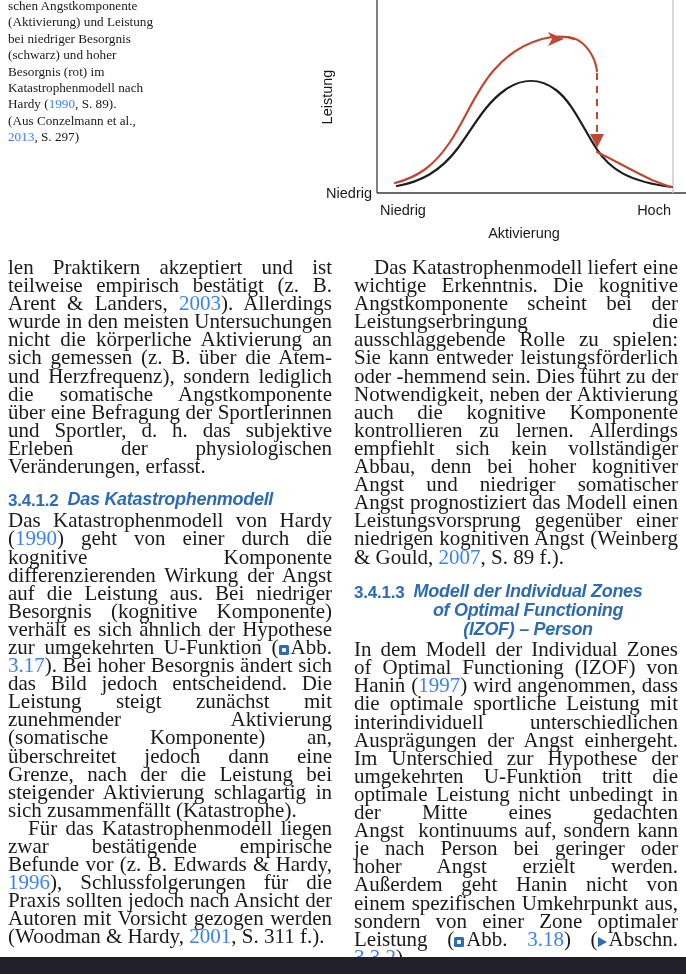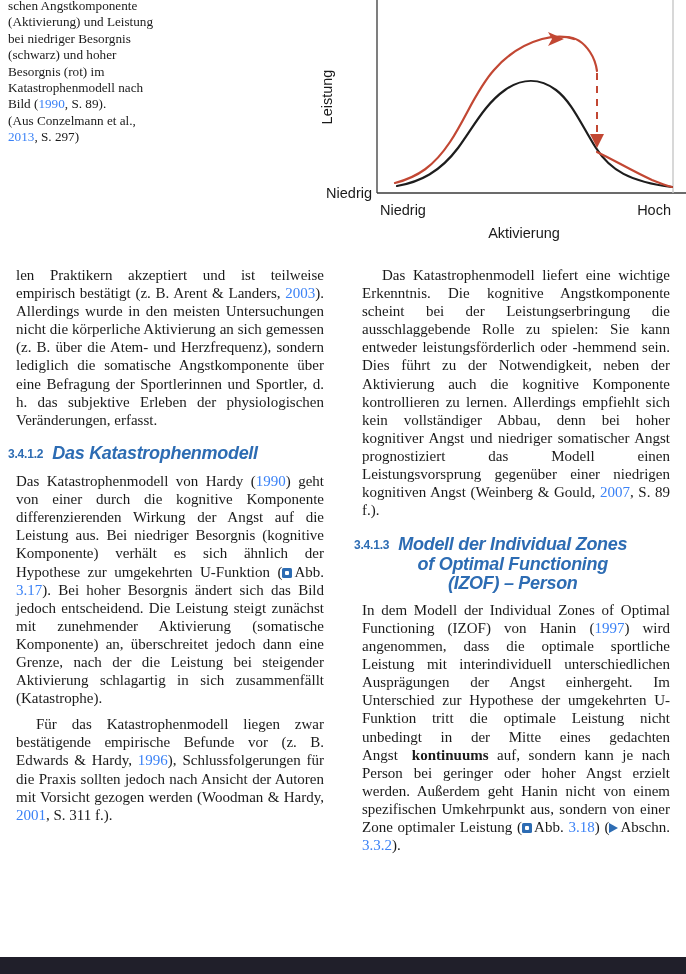--- a/index.html
+++ b/index.html
@@ -58,56 +58,56 @@
   .column {
     position: absolute;
     top: 0;
     width: 324px;
   }
   #col-left  { left: 8px; }
   #col-right { left: 354px; }
 
   .para {
     font-family: "Liberation Serif", serif;
-    font-size: 15px;
+    font-size: 21px;
     line-height: 18.1px;
     text-align: justify;
     text-justify: inter-word;
-    margin: 8px;
+    margin: 0;
     hyphens: manual;
     color: #1a1a1a;
   }
   .para.indent { text-indent: 20px; }
   .para + .para { margin-top: 0; }
 
   .heading {
     margin: 15px 0 1px 0;
     font-family: "Liberation Sans", sans-serif;
     font-weight: bold;
     color: #2d6cb3;
     font-size: 15.3px;
     line-height: 19.2px;
     display: flex;
     gap: 9px;
     align-items: flex-start;
   }
   .heading .num {
-    font-size: 12px;
+    font-size: 17px;
     flex: 0 0 auto;
     padding-top: 1px;
     letter-spacing: -0.2px;
   }
   .heading .title {
     font-size: 18px;
     letter-spacing: -0.3px;
     font-style: italic;
   }
   .heading.compact { margin-top: 16px; text-align: center; }
 
-  .bold-inline { font-weight: bold; padding-left: 14px; }
+  .bold-inline { font-weight: normal; padding-left: 14px; }
 
   
   .icon-abb {
     display: inline-block;
     width: 10px;
     height: 10px;
     background: #2d6cb3;
     border-radius: 1.5px;
     position: relative;
     vertical-align: -1px;
@@ -146,21 +146,21 @@
 
 <div id="figure-block">
 
   <div id="figure-caption">
     <span>schen Angstkomponente</span><br>
     <span>(Aktivierung) und Leistung</span><br>
     <span>bei niedriger Besorgnis</span><br>
     <span>(schwarz) und hoher</span><br>
     <span>Besorgnis (rot) im</span><br>
     <span>Katastrophenmodell nach</span><br>
-    <span>Bild (</span><span class="blue-ref">1990</span><span>, S. 89).</span><br>
+    <span>Hardy (</span><span class="blue-ref">1990</span><span>, S. 89).</span><br>
     <span>(Aus Conzelmann et al.,</span><br>
     <span class="blue-ref">2013</span><span>, S. 297)</span>
   </div>
 
   <svg id="figure-chart" viewBox="0 0 386 248" width="386" height="248" xmlns="http://www.w3.org/2000/svg">
 
     <line x1="77" y1="0" x2="77" y2="193" stroke="#3a3a3a" stroke-width="1.3"></line>
     <line x1="77" y1="193" x2="386" y2="193" stroke="#3a3a3a" stroke-width="1.3"></line>
     <line x1="373" y1="0" x2="373" y2="193" stroke="#c8c8c8" stroke-width="1.4"></line>
 

